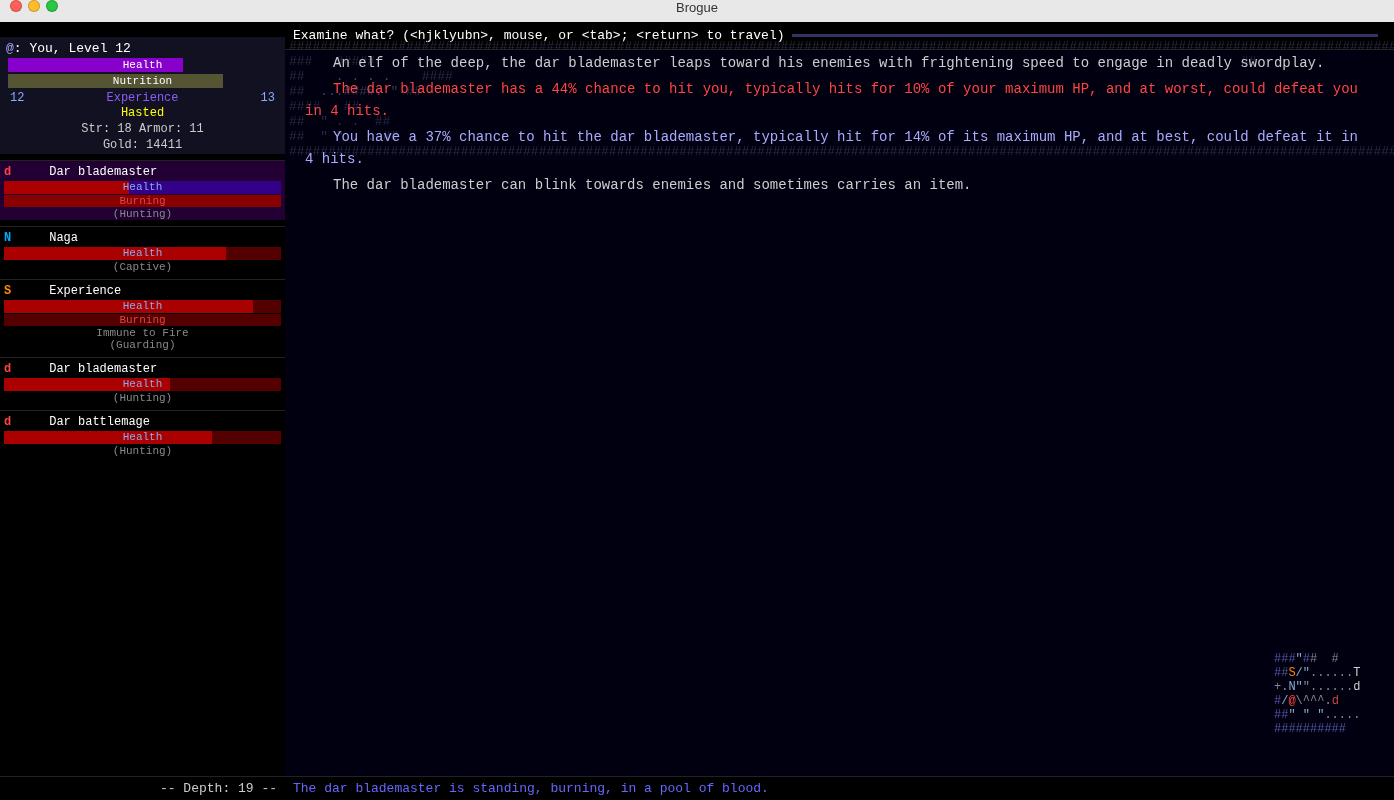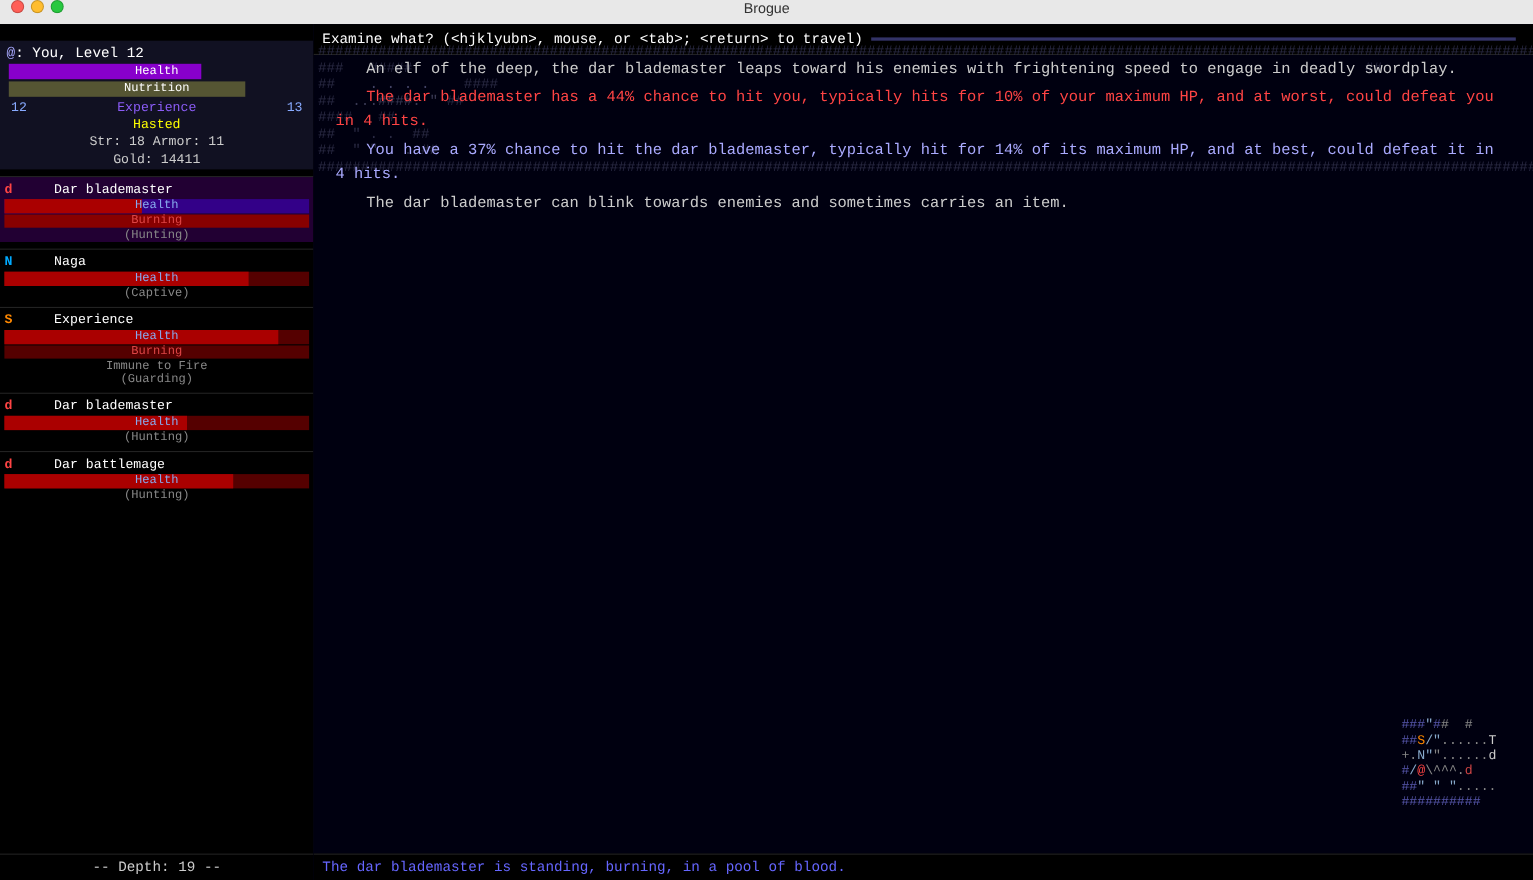--- a/index.html
+++ b/index.html
@@ -379,21 +379,21 @@
         <span class="monster-char d-char">d</span>
         <span class="monster-name">Dar battlemage</span>
       </div>
       <div class="monster-health">
         <div class="bar-fill-red" style="width:75%;"></div>
         <span class="monster-health-label">Health</span>
       </div>
       <div class="monster-behavior">(Hunting)</div>
     </div>
 
-    <div id="depth-bar" style="position:absolute; bottom:0; left:0; width:285px; background:#000; padding:4px 8px; color:#ccc; font-size:13px; text-align:center; border-top:1px solid #222;">
+    <div id="depth-bar" style="position:absolute; bottom:0; left:0; width:285px; background:#000; padding:4px 8px; color:#ccc; font-size:13px; text-align:right; border-top:1px solid #222;">
       <span>-- Depth: 19 --</span>
     </div>
   </div>
 
   <div id="main-view">
 
     <div id="examine-bar" style="height:28px; display:flex; align-items:center; padding:0 8px; background:#000;">
       <span style="color:#fff; font-size:13px;">Examine what? (&lt;hjklyubn&gt;, mouse, or &lt;tab&gt;; &lt;return&gt; to travel)</span>
       <div style="flex:1; height:3px; background:#333366; margin-left:8px; margin-right:8px;"></div>
     </div>

